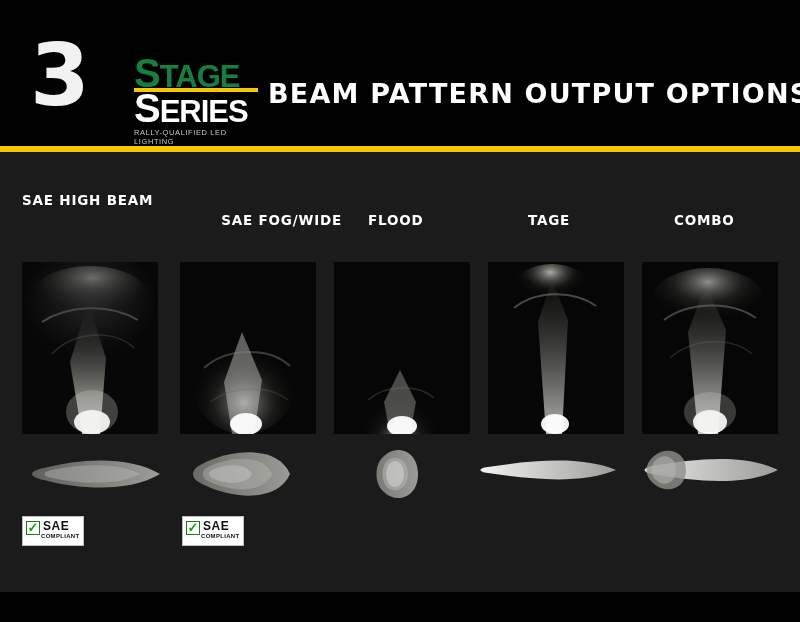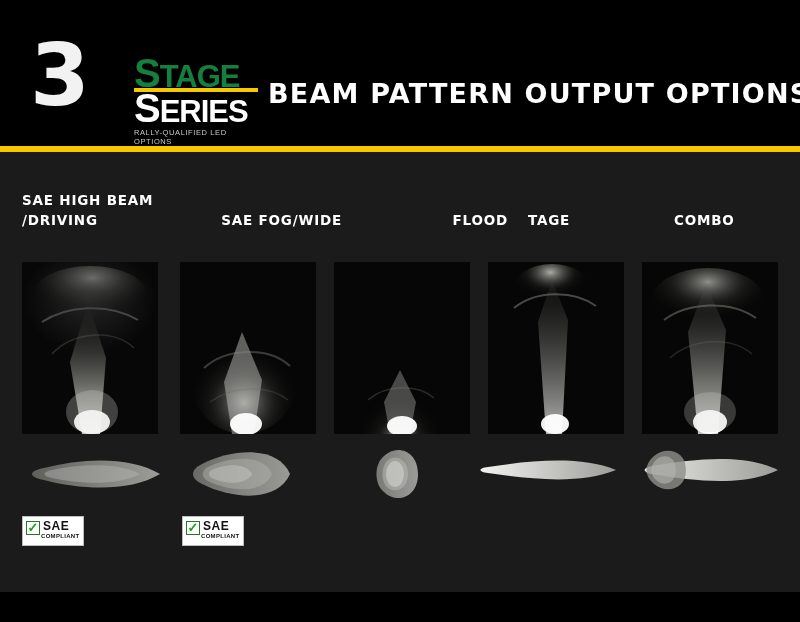--- a/index.html
+++ b/index.html
@@ -55,34 +55,33 @@
 
 <div class="poster">
 
   <div class="header">
 
     <div class="logo">
       <div class="logo-3">3</div>
       <div class="logo-stage"><span class="cap">S</span><span>TAGE</span></div>
       <div class="logo-bar"></div>
       <div class="logo-series"><span class="cap">S</span><span>ERIES</span></div>
-      <div class="logo-tag">RALLY-QUALIFIED LED OPTIONS</div>
+      <div class="logo-tag">RALLY-QUALIFIED LED LIGHTING</div>
     </div>
 
     <div class="title">BEAM PATTERN OUTPUT OPTIONS</div>
   </div>
 
   <div class="yellow-rule"></div>
 
   <div class="stage">
 
     <div class="col" style="left:22px;">
       <div class="col-label" style="position:absolute;left:0;top:38px;width:160px;">
         <div>SAE HIGH BEAM</div>
-        <div>/DRIVING</div>
       </div>
     </div>
 
     <div class="photo" style="left:22px;top:110px;">
       <div class="sky"></div>
       <svg width="136" height="172" viewBox="0 0 136 172">
         <defs>
           <radialGradient id="d1" cx="52%" cy="20%" r="60%">
             <stop offset="0%" stop-color="#9a9a95" stop-opacity=".85"></stop>
             <stop offset="45%" stop-color="#4a4a46" stop-opacity=".5"></stop>
@@ -161,21 +160,21 @@
       </svg>
     </div>
 
     <div class="sae-badge" style="left:182px;top:364px;">
       <div class="check">✓</div>
       <div class="sae">SAE</div>
       <div class="cmp">COMPLIANT</div>
     </div>
 
     <div class="col" style="left:368px;">
-      <div class="col-label" style="position:absolute;left:0;top:58px;width:140px;text-align:right;">
+      <div class="col-label" style="position:absolute;left:0;top:58px;width:140px;">
         <div>FLOOD</div>
       </div>
     </div>
 
     <div class="photo" style="left:334px;top:110px;">
       <svg width="136" height="172" viewBox="0 0 136 172">
         <defs>
           <radialGradient id="f1" cx="50%" cy="85%" r="50%">
             <stop offset="0%" stop-color="#cdcdc8" stop-opacity=".85"></stop>
             <stop offset="50%" stop-color="#383834" stop-opacity=".3"></stop>

